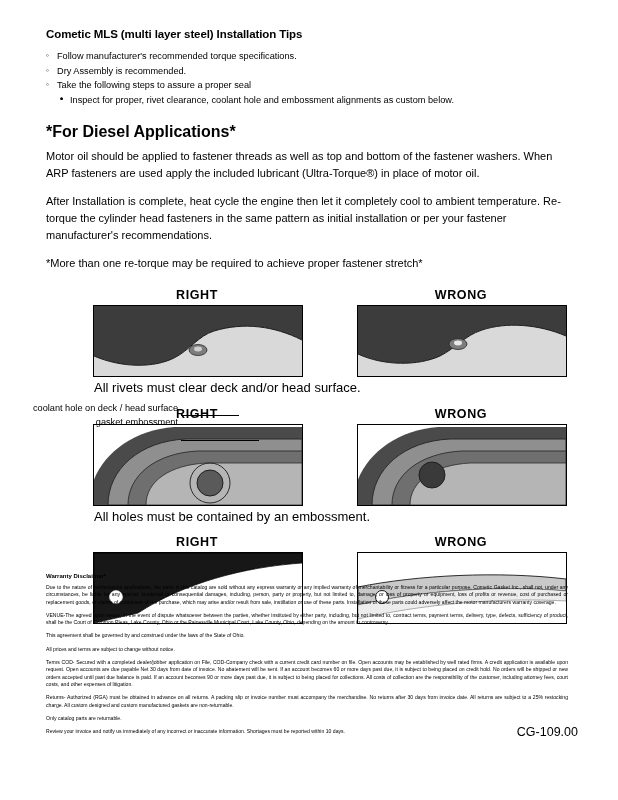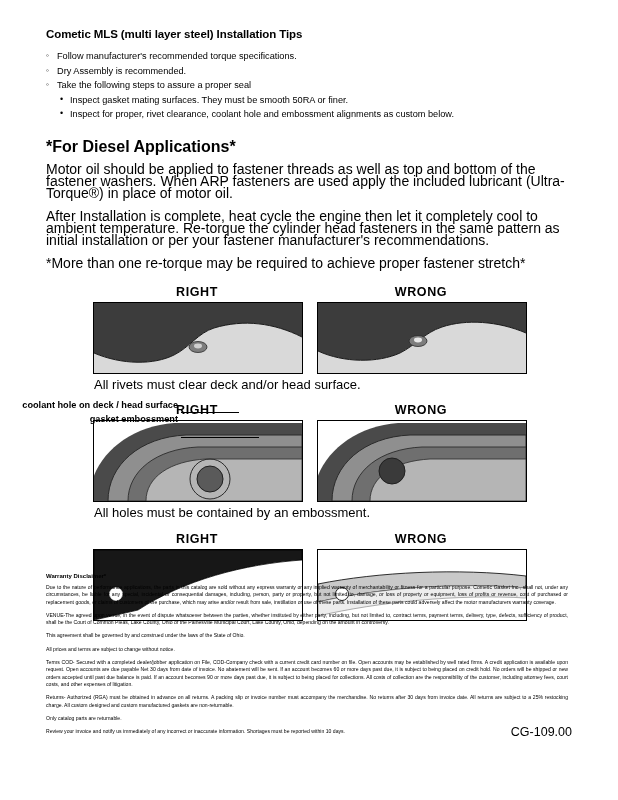--- a/index.html
+++ b/index.html
@@ -61,38 +61,39 @@
     left: 0;
     top: -1px;
     font-size: 9px;
   }
   h2.subtitle {
     font-size: 16px;
     font-weight: bold;
     margin: 16px 0 7px 0;
   }
   p.body {
-    font-size: 14px;
-    line-height: 12px;
+    font-size: 11px;
+    line-height: 17px;
     margin: 0 0 11px 0;
   }
   p.body:last-of-type { margin-bottom: 9px; }
 
   
   .figures {
     margin-top: 16px;
     position: relative;
   }
   .fig-row {
     display: flex;
     justify-content: center;
     gap: 16px;
   }
   .fig-col {
     width: 208px;
+    margin-left: 40px;
   }
   .fig-label {
     text-align: center;
     font-size: 12.5px;
     font-weight: bold;
     letter-spacing: 0.6px;
     margin-bottom: 3px;
   }
   .fig-box {
     width: 208px;
@@ -119,21 +120,20 @@
     font-size: 13px;
     line-height: 13.5px;
   }
 
   
   .callout {
     position: absolute;
     font-size: 9.2px;
     text-align: right;
     line-height: 12.5px;
-    font-weight: bold;
   }
   .leader {
     position: absolute;
     background: #000;
     height: 1px;
   }
 
   
   .warranty {
     position: absolute;
@@ -147,40 +147,40 @@
     margin: 0 0 5px 0;
   }
   .warranty p {
     font-size: 5.1px;
     line-height: 7.3px;
     margin: 0 0 6px 0;
     text-align: justify;
   }
   .docnum {
     position: absolute;
-    right: 46px;
+    right: 40px;
     bottom: 22px;
     font-size: 12.5px;
   }
 </style>
 </head>
 <body>
 
 <div class="page">
 
   <h1 class="title">Cometic MLS (multi layer steel) Installation Tips</h1>
 
   <ul class="bullets">
     <li><span class="marker">◦</span><span>Follow manufacturer's recommended torque specifications.</span></li>
     <li><span class="marker">◦</span><span>Dry Assembly is recommended.</span></li>
     <li><span class="marker">◦</span><span>Take the following steps to assure a proper seal</span></li>
   </ul>
 
   <ul class="sub-bullets">
-    <li><span class="marker">•</span><span>Inspect gasket mating surfaces.  They must be smooth 50RA or finer.</span></li>
+    <li><span class="marker">•</span></li>
     <li><span class="marker">•</span><span>Inspect for proper, rivet clearance, coolant hole and embossment alignments as custom below.</span></li>
   </ul>
 
   <h2 class="subtitle">*For Diesel Applications*</h2>
   <p class="body">Motor oil should be applied to fastener threads as well as top and bottom of the fastener washers.  When ARP fasteners are used apply the included lubricant (Ultra-Torque®) in place of motor oil.</p>
   <p class="body">After Installation is complete, heat cycle the engine then let it completely cool to ambient temperature. Re-torque the cylinder head fasteners in the same pattern as initial installation or per your fastener manufacturer's recommendations.</p>
   <p class="body">*More than one re-torque may be required to achieve proper fastener stretch*</p>
 
   <div class="figures">
 

